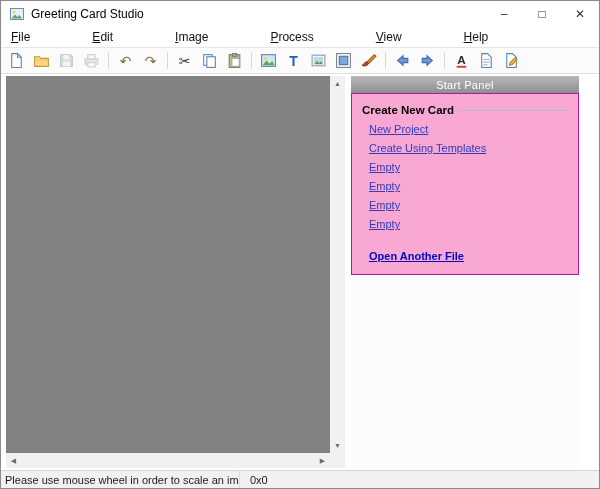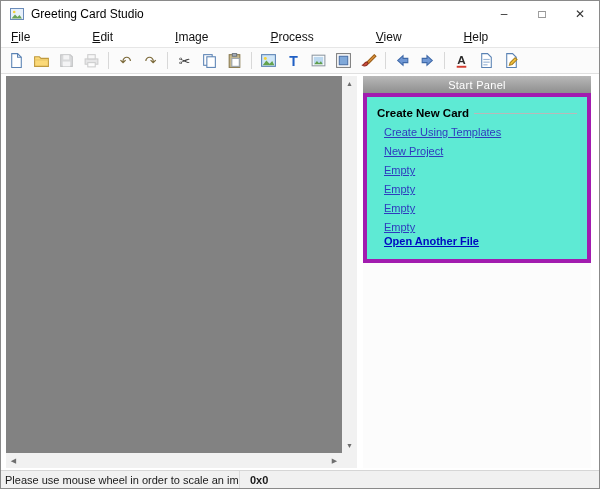--- a/index.html
+++ b/index.html
@@ -20,45 +20,45 @@
   .menu-item { padding: 2px 7px 3px; color: #111; cursor: default; }
 
   
   .toolbar { flex: 0 0 27px; display: flex; align-items: center; background: #fbfbfb; border-top: 1px solid #e6e6e6; border-bottom: 1px solid #e0e0e0; padding: 0 3px; }
   .tb-btn { width: 23px; height: 23px; border: none; background: transparent; display: flex; align-items: center; justify-content: center; font-size: 14px; margin: 0 1px; padding: 0; }
   .tb-btn svg { width: 17px; height: 17px; display: block; }
   .tb-btn.disabled { opacity: .45; filter: grayscale(.9); }
   .tb-sep { width: 1px; height: 17px; background: #d8d8d8; margin: 0 4px; }
 
   
-  .content { flex: 1 1 auto; display: flex; min-height: 0; padding: 2px 8px 2px 5px; gap: 6px; background: #fff; }
+  .content { flex: 1 1 auto; display: flex; min-height: 0; padding: 2px 20px 2px 5px; gap: 6px; background: #fff; }
   .canvas-col { flex: 1 1 auto; display: flex; flex-direction: column; min-width: 0; }
   .canvas-row { flex: 1 1 auto; display: flex; min-height: 0; }
   .canvas { flex: 1 1 auto; background: #828282; }
   .vscroll { flex: 0 0 15px; display: flex; flex-direction: column; background: #f1f1f1; }
   .vscroll .track { flex: 1; }
   .hscroll { flex: 0 0 15px; display: flex; background: #f1f1f1; }
   .hscroll .track { flex: 1; }
   .scroll-btn { flex: 0 0 15px; width: 15px; height: 15px; display: flex; align-items: center; justify-content: center; font-size: 7px; color: #6e6e6e; background: #f1f1f1; border: none; padding: 0; }
   .corner { flex: 0 0 15px; background: #f1f1f1; }
 
   
   .panel { flex: 0 0 228px; display: flex; flex-direction: column; background: #fcfcfc; }
   .panel-header { flex: 0 0 17px; background: linear-gradient(#b8b8b8, #8f8f8f); color: #fff; font-size: 11px; display: flex; align-items: center; justify-content: center; letter-spacing: .3px; }
-  .panel-box { background: #5eead4; border: 4px solid #a21caf; padding: 6px 10px 12px; }
+  .panel-box { background: #f9a8d4; border: 1px solid #a21caf; padding: 6px 10px 12px; }
   .section-heading { display: flex; align-items: center; gap: 5px; font-size: 11.5px; font-weight: bold; margin: 4px 0 2px; color: #000; }
   .section-heading .rule { flex: 1; height: 1px; background: #b9b9b9; }
   .panel-link { display: block; font-size: 11px; color: #2f3bbd; margin: 7px 0 0 7px; text-decoration: underline; cursor: pointer; }
-  .panel-link.action { font-weight: bold; color: #0009c0; margin-top: 2px; }
+  .panel-link.action { font-weight: bold; color: #0009c0; margin-top: 20px; }
 
   
   .statusbar { flex: 0 0 18px; display: flex; align-items: center; background: #f1f1f1; border-top: 1px solid #d6d6d6; font-size: 11px; color: #1a1a1a; }
   .status-message { flex: 0 0 238px; padding-left: 4px; overflow: hidden; white-space: nowrap; }
   .sb-sep { width: 1px; height: 100%; background: #dcdcdc; }
-  .status-size { padding: 0 10px; font-weight: bold; }
+  .status-size { padding: 0 10px; }
 </style>
 </head>
 <body>
 
 <div class="window">
 
   <div class="titlebar">
     <svg class="app-icon" viewBox="0 0 16 16">
       <rect x="1.5" y="2.5" width="13" height="11" fill="#e8f1fb" stroke="#6b8cba"></rect>
       <circle cx="5.2" cy="6" r="1.3" fill="#f2cf3a"></circle>
@@ -214,22 +214,22 @@
       </div>
     </div>
 
     <div class="panel">
       <div class="panel-header">Start Panel</div>
       <div class="panel-box">
           <div class="section-heading">
             <span>Create New Card</span>
             <div class="rule"></div>
           </div>
+          <a class="panel-link">New Project</a>
           <a class="panel-link">Create Using Templates</a>
-          <a class="panel-link">New Project</a>
           <a class="panel-link">Empty</a>
           <a class="panel-link">Empty</a>
           <a class="panel-link">Empty</a>
           <a class="panel-link">Empty</a>
           <a class="panel-link action">Open Another File</a>
         </div>
     </div>
 
   </div>
 

